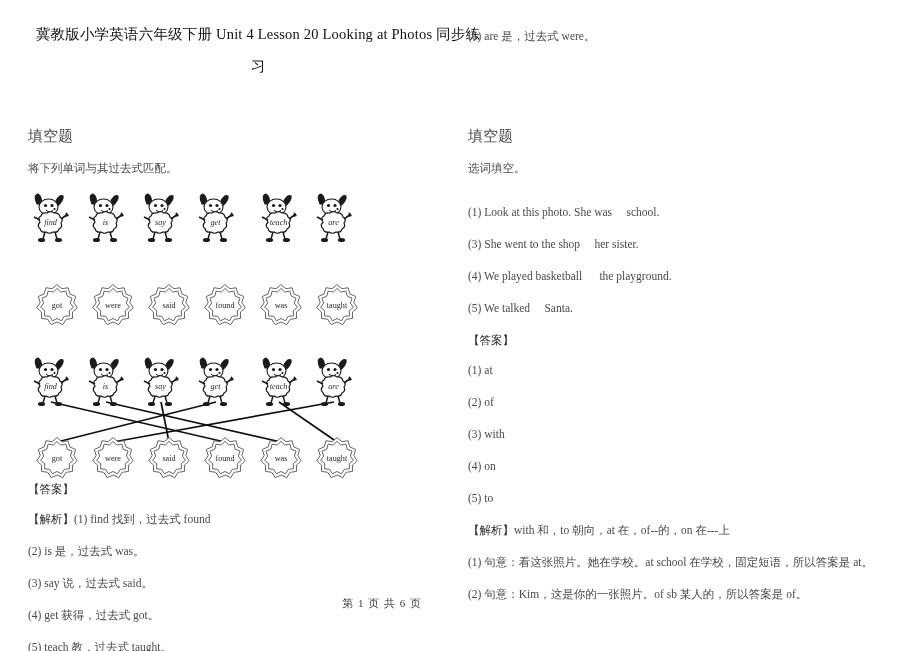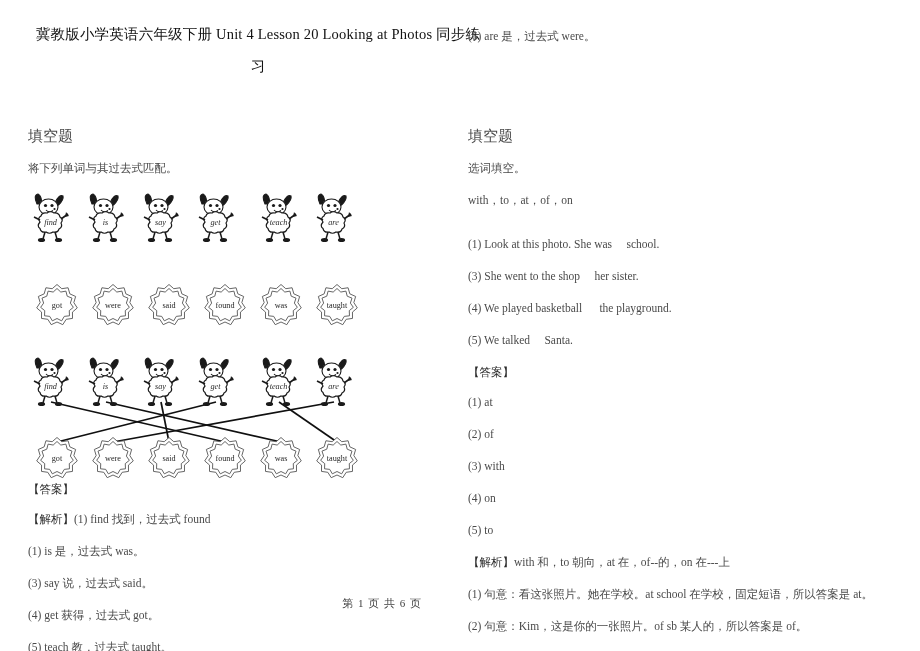--- a/index.html
+++ b/index.html
@@ -714,36 +714,35 @@
   <path d="M23.00 6.50 L26.80 10.05 L31.92 9.12 L33.20 14.16 L38.01 16.15 L36.36 21.08 L39.33 25.35 L35.28 28.61 L35.47 33.81 L30.30 34.36 L27.65 38.83 L23.00 36.50 L18.35 38.83 L15.70 34.36 L10.53 33.81 L10.72 28.61 L6.67 25.35 L9.64 21.08 L7.99 16.15 L12.80 14.16 L14.08 9.12 L19.20 10.05 L23.00 6.50 Z" fill="#ffffff" stroke="#555555" stroke-width="0.9"></path>
   <text class="wordtext" x="23" y="26" text-anchor="middle">taught</text>
 </svg>
         </div>
       </div>
 
     <div class="para" style="margin-bottom:14px"><span class="bold-label">【答案】</span></div>
 
     <div id="left-analysis">
         <div class="para"><span class="bold-label">【解析】</span>(1) find 找到，过去式 found</div>
-        <div class="para">(1) is 是，过去式 was。</div>
+        <div class="para">(2) is 是，过去式 was。</div>
         <div class="para">(3) say 说，过去式 said。</div>
         <div class="para">(4) get 获得，过去式 got。</div>
         <div class="para">(5) teach 教，过去式 taught。</div>
       </div>
   </div>
 
   <div class="col-right">
 
     <div class="para">(6) are 是，过去式 were。</div>
 
     <div style="height:68px"></div>
 
     <div class="sec-head">填空题</div>
     <div class="para">选词填空。</div>
-    <div class="para">with，to，at，of，on</div>
 
     <div style="height:12px"></div>
 
     <div id="right-questions">
         <div class="para">(1) Look at this photo. She was     school.</div>
         <div class="para">(3) She went to the shop     her sister.</div>
         <div class="para">(4) We played basketball      the playground.</div>
         <div class="para">(5) We talked     Santa.</div>
       </div>
 

